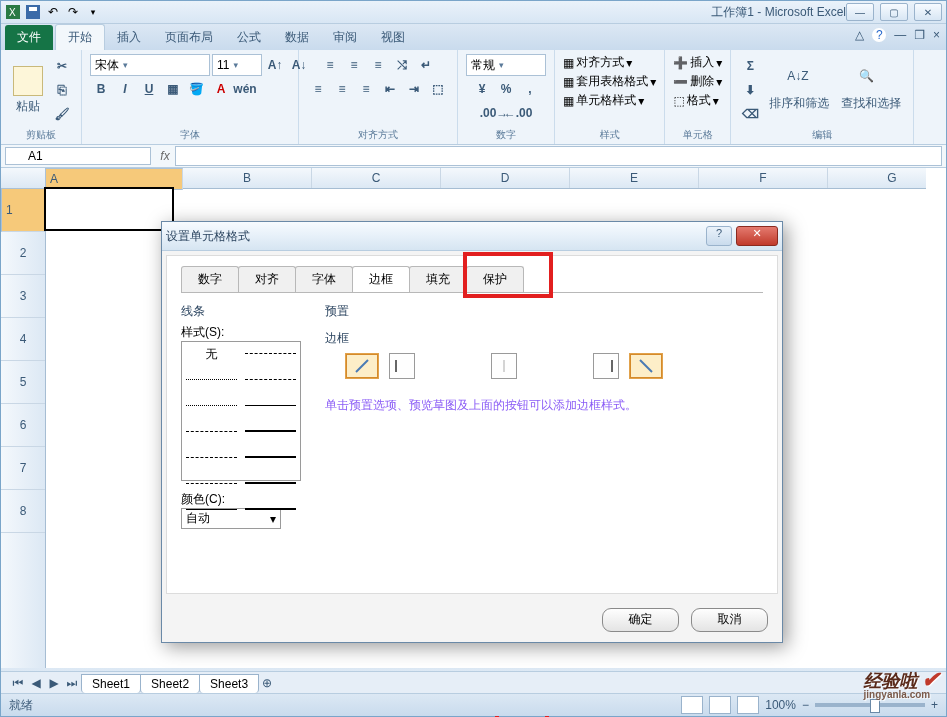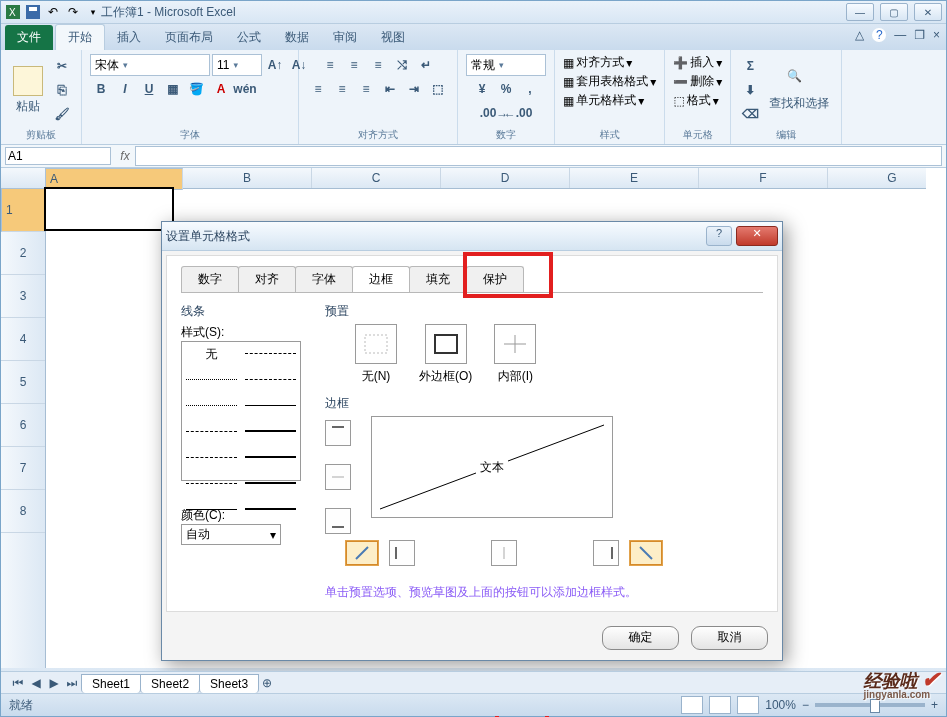--- a/index.html
+++ b/index.html
@@ -1,40 +1,40 @@
 <!DOCTYPE html>
 <html><head>
 <meta charset="utf-8">
 <style>
 body { margin:0; font-family:"Microsoft YaHei","SimSun",sans-serif; font-size:12px; background:#fff; overflow:hidden; width:947px; height:717px; position:relative; }
 .win-frame { border:1px solid #7aa5c9; background:linear-gradient(#e6eef7,#dce8f4); position:relative; height:715px; }
 .titlebar { height:22px; display:flex; align-items:center; padding:0 4px; background:linear-gradient(#eaf2fa,#d8e6f4); border-bottom:1px solid #b8cde0; }
 .qat { display:flex; gap:4px; align-items:center; }
 .qat .ico { width:16px; height:16px; display:flex; align-items:center; justify-content:center; }
-.title-center { flex:1; text-align:left; color:#3b5a78; }
+.title-center { flex:1; text-align:right; color:#3b5a78; }
 .win-btns { display:flex; gap:6px; margin-left:auto; }
 .win-btn { width:26px; height:16px; border:1px solid #9ab3cc; border-radius:2px; background:linear-gradient(#f7fbff,#d8e6f4); display:flex; align-items:center; justify-content:center; font-size:10px; color:#3b5a78; }
 .tabs { display:flex; align-items:flex-end; height:26px; padding-left:4px; background:linear-gradient(#dce8f4,#c9dbed); position:relative; }
 .file-tab { background:#157446; color:#fff; padding:4px 12px; border-radius:3px 3px 0 0; margin-right:2px; }
 .tab { padding:4px 12px; color:#3b5a78; cursor:pointer; }
 .tab.active { background:#f2f7fb; border:1px solid #b8cde0; border-bottom:none; border-radius:3px 3px 0 0; }
 .tabs-right { position:absolute; right:6px; top:4px; display:flex; gap:8px; align-items:center; color:#3b5a78; }
 .ribbon { background:#eef4fa; border-bottom:1px solid #b8cde0; height:94px; display:flex; }
 .group { border-right:1px solid #cbdcec; padding:4px 8px 2px; display:flex; flex-direction:column; }
 .group-body { flex:1; display:flex; align-items:center; gap:4px; }
 .group-label { text-align:center; color:#5a7a99; font-size:10px; padding-top:2px; }
 .big-btn { display:flex; flex-direction:column; align-items:center; gap:2px; padding:2px 4px; color:#3b5a78; }
 .big-btn .ic { width:28px; height:28px; border:1px solid #c9b97a; background:#fdf6d9; }
 .col { display:flex; flex-direction:column; gap:2px; }
 .row { display:flex; gap:2px; align-items:center; }
 .sel { border:1px solid #abc1d6; background:#fff; height:20px; display:flex; align-items:center; padding:0 4px; }
 .sel .arr { margin-left:4px; font-size:9px; color:#5a7a99; }
 .btn16 { width:20px; height:20px; border:1px solid transparent; display:flex; align-items:center; justify-content:center; color:#3b5a78; font-weight:bold; }
 .namebox-row { height:22px; border-bottom:1px solid #b8cde0; background:#f2f7fb; display:flex; align-items:center; }
-.namebox { width:100px; border:1px solid #abc1d6; background:#fff; padding:1px 2px; margin:0 4px; }
+.namebox { width:100px; border:1px solid #abc1d6; background:#fff; padding:1px 22px; margin:0 4px; }
 .fx { width:20px; text-align:center; font-style:italic; color:#6a6a6a; }
 .fbar { flex:1; border:1px solid #abc1d6; background:#fff; height:18px; margin-right:4px; }
 .sheet-area { position:relative; background:#fff; height:500px; }
 .colhdr { position:absolute; top:0; left:44px; right:20px; height:20px; background:linear-gradient(#f4f8fc,#dce8f4); border-bottom:1px solid #a6bdd3; display:flex; }
 .ch { flex:none; text-align:center; border-right:1px solid #c9d7e5; line-height:20px; color:#3b5a78; }
 .ch.sel { background:#f6c97a; }
 .rowhdr { position:absolute; left:0; top:20px; width:44px; bottom:0; background:linear-gradient(90deg,#f4f8fc,#dce8f4); border-right:1px solid #a6bdd3; }
 .rh { height:42px; text-align:center; border-bottom:1px solid #c9d7e5; line-height:42px; color:#3b5a78; }
 .rh.sel { background:#f6c97a; }
 .corner { position:absolute; left:0; top:0; width:44px; height:20px; background:linear-gradient(#f4f8fc,#dce8f4); border-right:1px solid #a6bdd3; border-bottom:1px solid #a6bdd3; }
@@ -229,20 +229,24 @@
    <div class="group-label">单元格</div>
   </div>
   <div class="group">
    <div class="group-body">
     <div class="col">
      <span class="btn16">Σ</span>
      <span class="btn16">⬇</span>
      <span class="btn16">⌫</span>
     </div>
     <div class="big-btn">
+            <div style="width:24px;height:24px">A↓Z</div>
+            <span>排序和筛选</span>
+          </div>
+    <div class="big-btn">
             <div style="width:24px;height:24px">🔍</div>
             <span>查找和选择</span>
           </div>
    </div>
    <div class="group-label">编辑</div>
   </div>
  </div>
 
  <div class="namebox-row">
   <div class="namebox">A1</div>
@@ -306,81 +310,29 @@
       <div class="opt ls-solid"></div>
       <div class="opt ls-dash"></div>
       <div class="opt ls-thick"></div>
       <div class="opt ls-dash"></div>
       <div class="opt ls-thick"></div>
       <div class="opt ls-dash"></div>
       <div class="opt ls-thick"></div>
       <div class="opt ls-solid"></div>
       <div class="opt ls-thick"></div>
      </div>
-     <div style="margin-top:26px">颜色(C):</div>
+     <div style="margin-top:10px">颜色(C):</div>
      <div class="color-sel">
               <span>自动</span>
               <span>▾</span>
             </div>
     </div>
     <div style="flex:1">
      <div class="sec-title">预置</div>
-     <div class="preset-row" style="margin-left:30px">
-      <div class="preset">
-                <div class="box">
-                  <svg width="30" height="26">
-                    <rect x="4" y="4" width="22" height="18" fill="none" stroke="#bbb" stroke-dasharray="2 2"></rect>
-                  </svg>
-                </div>
-                <span>无(N)</span>
-              </div>
-      <div class="preset">
-                <div class="box">
-                  <svg width="30" height="26">
-                    <rect x="4" y="4" width="22" height="18" fill="none" stroke="#333" stroke-width="2"></rect>
-                  </svg>
-                </div>
-                <span>外边框(O)</span>
-              </div>
-      <div class="preset">
-                <div class="box">
-                  <svg width="30" height="26">
-                    <line x1="15" y1="4" x2="15" y2="22" stroke="#999"></line>
-                    <line x1="4" y1="13" x2="26" y2="13" stroke="#999"></line>
-                  </svg>
-                </div>
-                <span>内部(I)</span>
-              </div>
-     </div>
      <div class="sec-title" style="margin-top:10px">边框</div>
-     <div style="display:flex">
-      <div class="col" style="gap:18px;margin-top:4px">
-       <div class="mini">
-                  <svg width="16" height="16">
-                    <line x1="2" y1="2" x2="14" y2="2" stroke="#666" stroke-width="2"></line>
-                  </svg>
-                </div>
-       <div class="mini">
-                  <svg width="16" height="16">
-                    <line x1="2" y1="8" x2="14" y2="8" stroke="#aaa"></line>
-                  </svg>
-                </div>
-       <div class="mini">
-                  <svg width="16" height="16">
-                    <line x1="2" y1="14" x2="14" y2="14" stroke="#666" stroke-width="2"></line>
-                  </svg>
-                </div>
-      </div>
-      <div class="preview">
-       <svg viewBox="0 0 240 100">
-                  <line x1="8" y1="92" x2="232" y2="8" stroke="#000"></line>
-                </svg>
-       <span style="background:#fff;padding:0 4px;z-index:1">文本</span>
-      </div>
-     </div>
      <div class="edges">
       <div class="col2">
        <div class="mini sel">
                   <svg width="16" height="16">
                     <line x1="2" y1="14" x2="14" y2="2" stroke="#4a7ab4" stroke-width="2"></line>
                   </svg>
                 </div>
        <div class="mini">
                   <svg width="16" height="16">
                     <line x1="2" y1="2" x2="2" y2="14" stroke="#666" stroke-width="2"></line>

